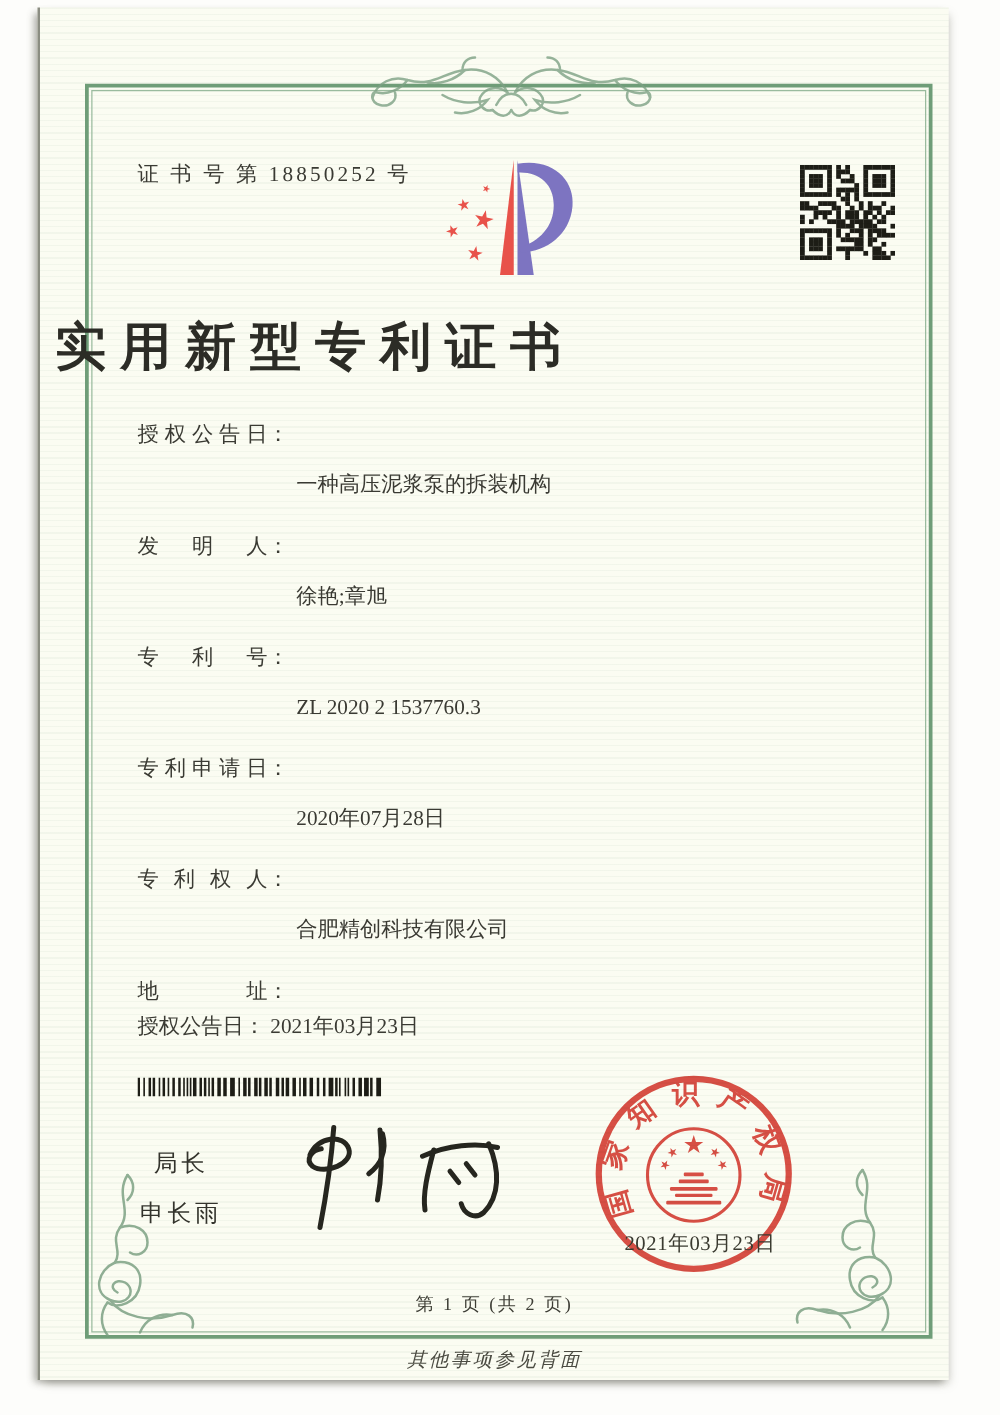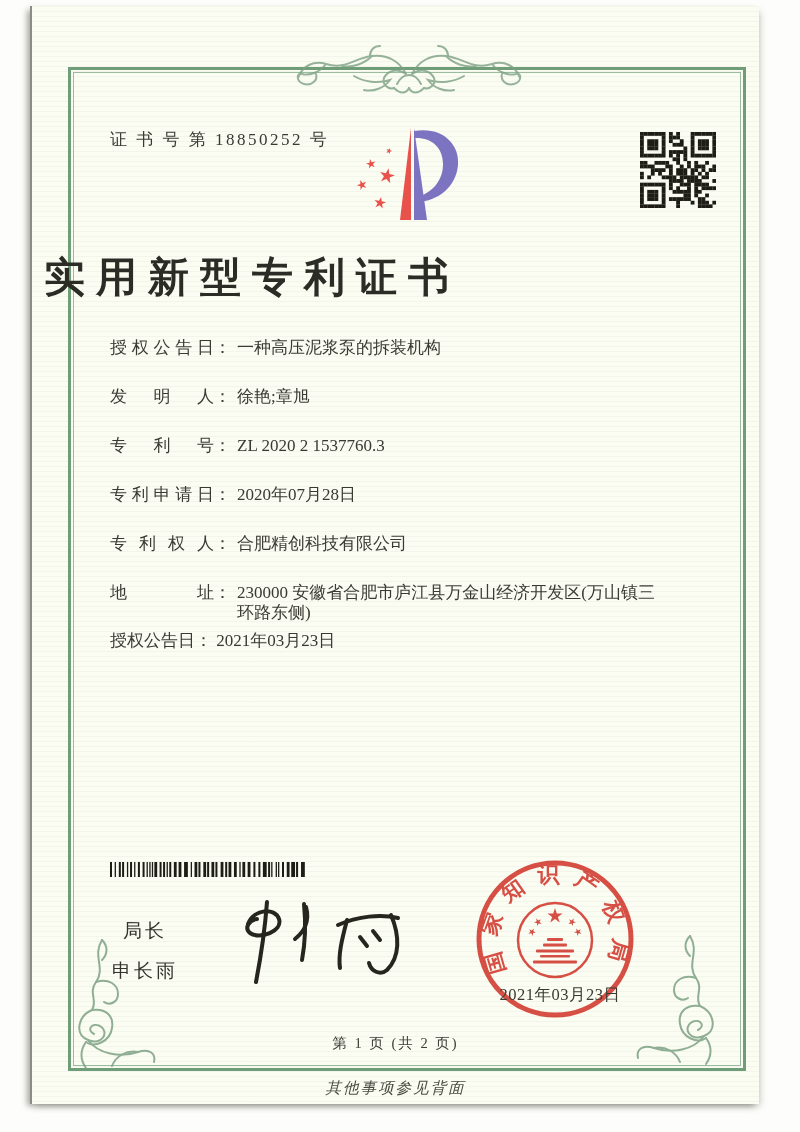--- a/index.html
+++ b/index.html
@@ -14,21 +14,21 @@
   .ornament{position:absolute;pointer-events:none;}
   .cert-no{position:absolute;left:78px;top:122px;font-size:17px;letter-spacing:2.5px;color:#3a3a33;}
   .logo{position:absolute;left:308px;top:106px;}
   .qr{position:absolute;left:608px;top:126px;}
   .title{position:absolute;left:0;right:0;top:232px;text-align:left;font-size:41px;font-weight:bold;
     letter-spacing:11px;color:#2c2c26;margin:12px;}
   .fields{position:absolute;left:78px;top:332px;width:560px;font-size:17px;color:#3a3a33;}
   .field-row{display:flex;line-height:20px;margin-bottom:29px;}
   .field-row .lbl{display:inline-block;width:104px;text-align:justify;text-align-last:justify;flex:none;}
   .field-row .colon{flex:none;}
-  .field-row .val{display:inline-block;max-width:470px;margin-left:6px;}
+  .field-row .val{display:inline-block;max-width:470px;margin-left:6px;margin-top:40px;}
   .field-row.address{margin-bottom:8px;}
   .grant-row{position:relative;line-height:20px;height:20px;}
   .grant-no{position:absolute;left:296px;top:0;white-space:nowrap;}
   .paragraphs{position:absolute;left:58px;top:658px;width:632px;font-size:16.5px;font-style:italic;
     line-height:25.5px;color:#4b4b42;letter-spacing:0.5px;}
   .paragraphs p{margin:0;text-indent:2em;}
   .barcode{position:absolute;left:78px;top:856px;}
   .signer{position:absolute;left:80px;top:912px;font-size:19px;color:#33332c;
     font-family:"Liberation Sans","DejaVu Sans",sans-serif;text-align:center;}
   .signer div{margin-bottom:14px;letter-spacing:3px;}
@@ -373,21 +373,20 @@
       <span class="val">2020年07月28日</span>
     </div>
     <div class="field-row">
       <span class="lbl">专利权人</span>
         <span class="colon">：</span>
       <span class="val">合肥精创科技有限公司</span>
     </div>
     <div class="field-row address">
       <span class="lbl">地址</span>
         <span class="colon">：</span>
-      <span class="val">230000 安徽省合肥市庐江县万金山经济开发区(万山镇三环路东侧)</span>
     </div>
     <div class="grant-row">
       <span>授权公告日</span><span>：</span>
       <span>2021年03月23日</span>
     </div>
   </div>
 
 
   <svg class="barcode" id="bc" width="198" height="16" viewBox="0 0 198 16">
       <rect x="0.00" y="0" width="2.00" height="15"></rect>

